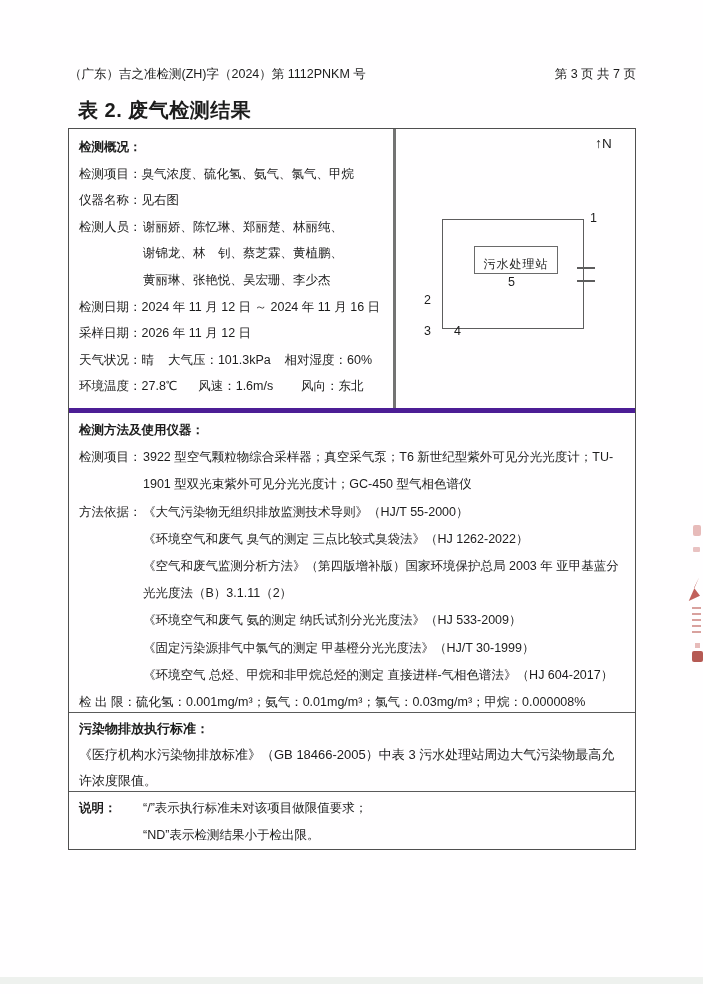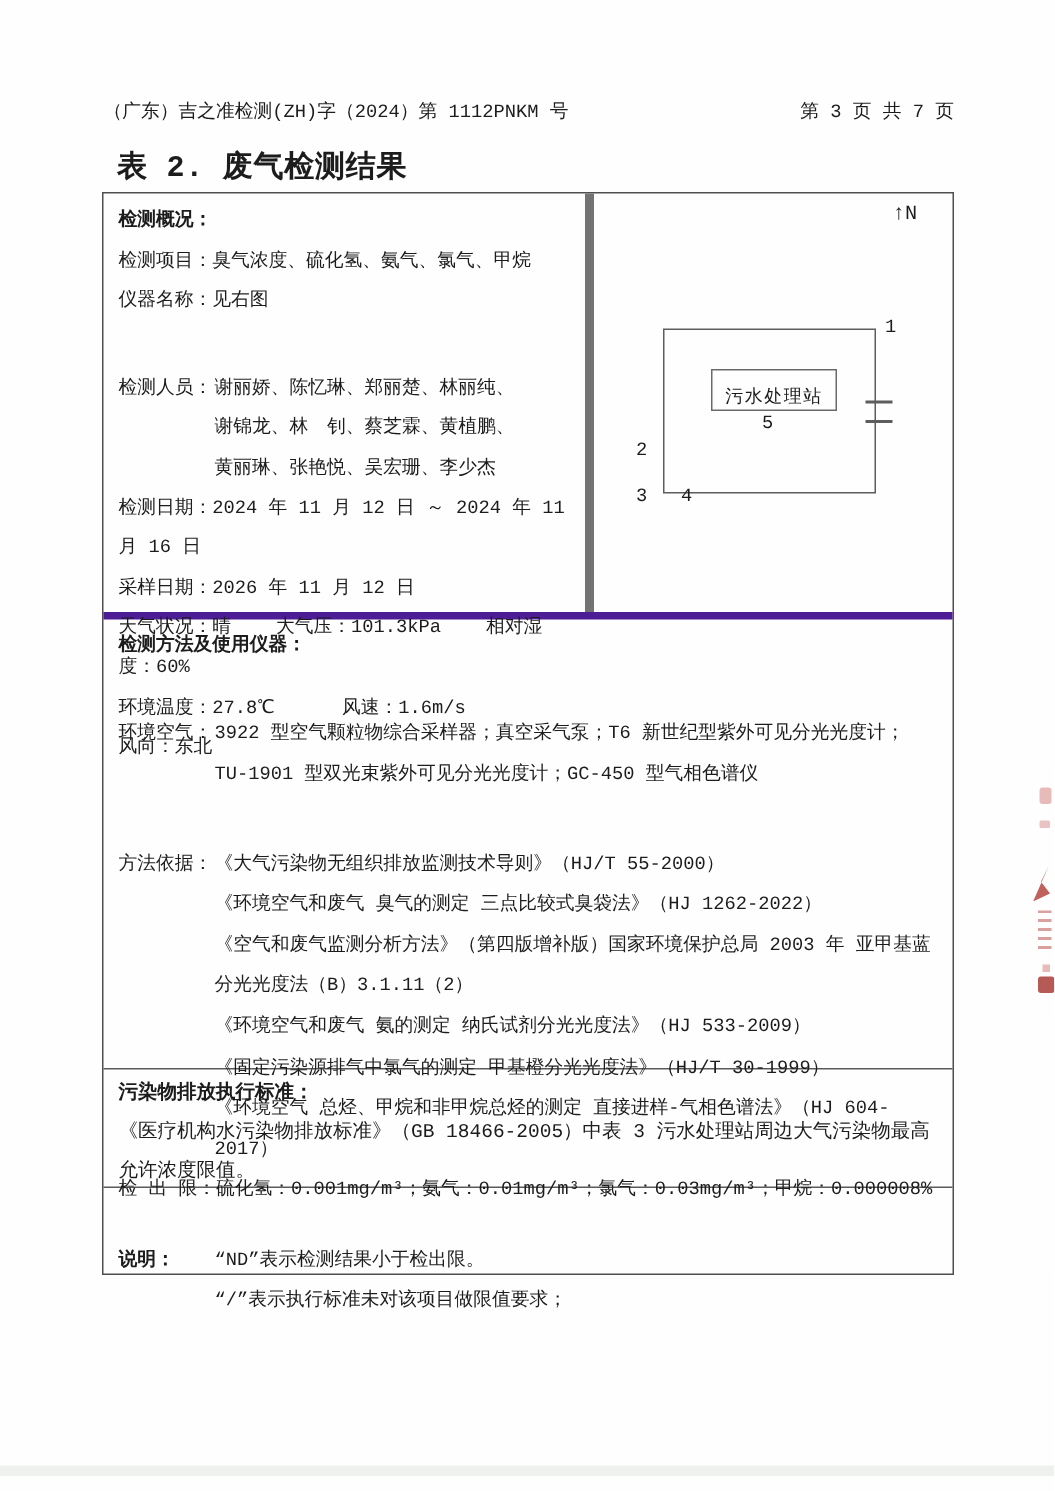--- a/index.html
+++ b/index.html
@@ -1,48 +1,48 @@
 <!DOCTYPE html>
 <html><head>
 <meta charset="utf-8">
 <style>
   html,body { margin:0; padding:0; background:#ffffff; }
   .page {
     position:relative; width:703px; height:994px; background:#fffeff;
-    font-family:Liberation Mono, monospace; color:#1c1c1c;
+    font-family:Liberation Sans, sans-serif; color:#1c1c1c;
     overflow:hidden;
   }
   .hdr {
     position:absolute; left:69px; top:66px; width:567px;
     display:flex; justify-content:space-between; font-size:12.5px;
     white-space:pre-wrap;
   }
   .doc-title {
     position:absolute; left:78px; top:97px; font-size:20px; font-weight:bold;
     letter-spacing:0.5px;
   }
   .tbl {
     position:absolute; left:68px; top:128px; width:568px;
     border:1.5px solid #4f4f4f; box-sizing:border-box; background:transparent;
   }
   .row { box-sizing:border-box; }
   .row1 { display:flex; height:279px; }
   .cell-left {
-    width:327px; border-right:6px solid #737373; box-sizing:border-box;
+    width:327px; border-right:3px solid #737373; box-sizing:border-box;
     padding:5px 8px 0 10px;
   }
   .cell-right { position:relative; flex:1; }
   .row2 { border-top:5px solid #4c1d95; height:304px; padding:4px 10px 0 10px; }
   .row3 { border-top:1px solid #5a5a5a; height:79px;  padding:3px 10px 0 10px; }
   .row4 { border-top:1px solid #5a5a5a; height:58px;  padding:3px 10px 0 10px; }
   .b { font-weight:bold; }
   .ln  { font-size:12.5px; line-height:26.6px; white-space:pre-wrap; }
   .mln { font-size:12.5px; line-height:27.2px; white-space:pre-wrap; }
   .sln { font-size:13px; line-height:25.8px; white-space:pre-wrap; }
-  .hang { display:flex;margin-top:32px; }
+  .hang { display:flex; }
   .hang .lbl { flex:0 0 64px; white-space:nowrap; }
   .hang .val { flex:1; min-width:0; }
   
   .north { position:absolute; left:199px; top:6px; font-size:13.5px; white-space:nowrap; }
   .north .arr { font-size:14px; }
   .site-rect {
     position:absolute; left:46px; top:90px; width:142px; height:110px;
     border:1.5px solid #5d5d5d; box-sizing:border-box;
   }
   .station-rect {
@@ -118,21 +118,21 @@
         <div class="pt pt2">2</div>
         <div class="pt pt3">3</div>
         <div class="pt pt4">4</div>
         <div class="pt pt5">5</div>
       </div>
     </div>
 
     <div class="row row2">
       <div class="mln b">检测方法及使用仪器：</div>
       <div class="hang">
-        <span class="mln lbl">环境空气：</span>
+        <span class="mln lbl">检测项目：</span>
         <div class="mln val">3922 型空气颗粒物综合采样器；真空采气泵；T6 新世纪型紫外可见分光光度计；TU-1901 型双光束紫外可见分光光度计；GC-450 型气相色谱仪</div>
       </div>
       <div class="hang">
         <span class="mln lbl">方法依据：</span>
         <div class="val">
           <div class="mln">《大气污染物无组织排放监测技术导则》（HJ/T 55-2000）</div>
           <div class="mln">《环境空气和废气 臭气的测定 三点比较式臭袋法》（HJ 1262-2022）</div>
           <div class="mln">《空气和废气监测分析方法》（第四版增补版）国家环境保护总局 2003 年 亚甲基蓝分光光度法（B）3.1.11（2）</div>
           <div class="mln">《环境空气和废气 氨的测定 纳氏试剂分光光度法》（HJ 533-2009）</div>
           <div class="mln">《固定污染源排气中氯气的测定 甲基橙分光光度法》（HJ/T 30-1999）</div>
@@ -144,22 +144,22 @@
 
     <div class="row row3">
       <div class="sln b">污染物排放执行标准：</div>
       <div class="sln">《医疗机构水污染物排放标准》（GB 18466-2005）中表 3 污水处理站周边大气污染物最高允许浓度限值。</div>
     </div>
 
     <div class="row row4">
       <div class="hang">
         <span class="mln lbl b">说明：</span>
         <div class="val">
+          <div class="mln">“/”表示执行标准未对该项目做限值要求；</div>
           <div class="mln">“ND”表示检测结果小于检出限。</div>
-          <div class="mln">“/”表示执行标准未对该项目做限值要求；</div>
         </div>
       </div>
     </div>
 
   </div>
 
   <div class="seal s1"></div>
   <div class="seal s2"></div>
   <div class="seal s3"></div>
   <div class="seal s4"></div>

